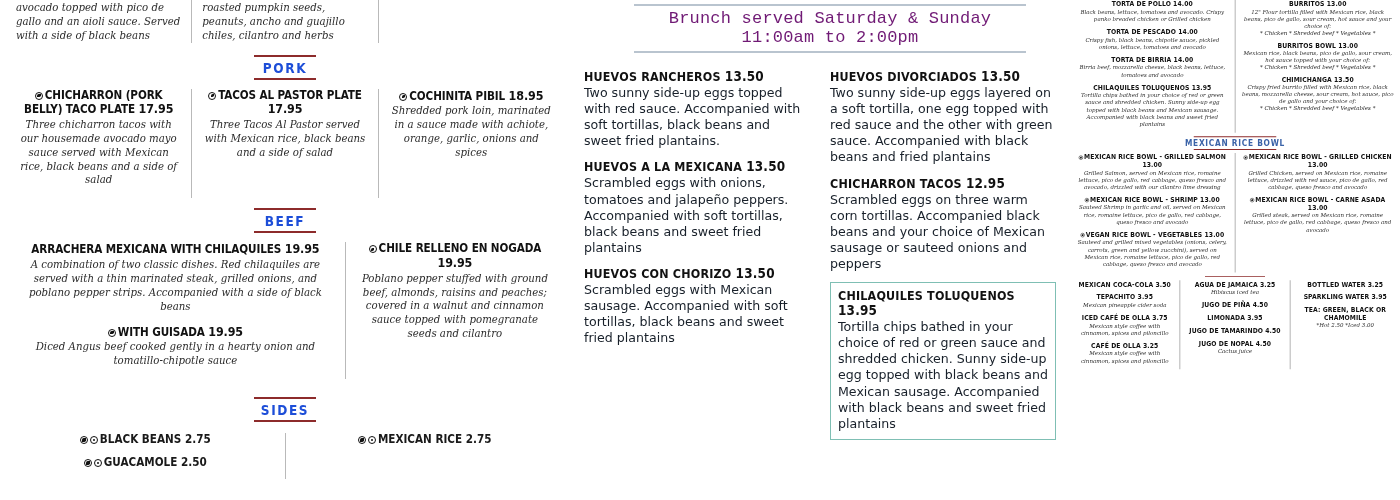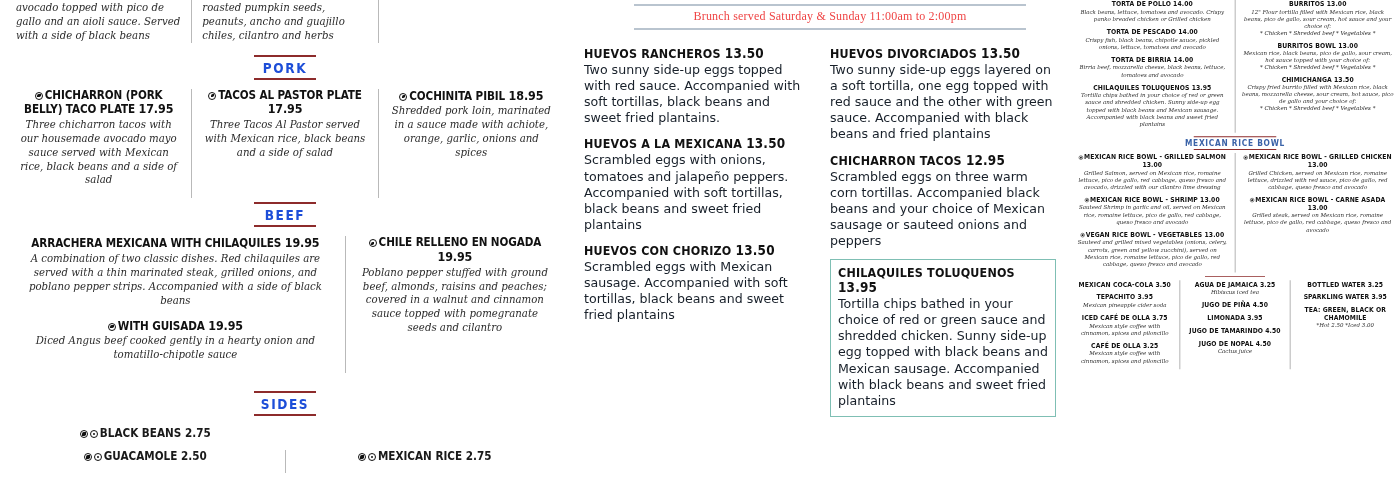--- a/index.html
+++ b/index.html
@@ -39,33 +39,33 @@
   .dot-ico {
     display:inline-block; width:8px; height:8px; border-radius:50%;
     border:1.3px solid #111; position:relative; top:1px; margin-right:2px;
   }
   .dot-ico::after {
     content:""; position:absolute; left:1.4px; top:1.4px; width:3.4px; height:3.4px;
     border-radius:50% 0 50% 0; background:#111;
   }
   .dot-ico.v::after { border-radius:50%; left:1.8px; top:1.8px; width:2.6px; height:2.6px; }
 
-  .sides-row { display:flex; margin-top:4px;align-items:flex-end; }
+  .sides-row { display:flex; margin-top:4px; }
   .side-item { text-align:center; margin-bottom:9px; }
   .side-item .nm {
     font-family:"DejaVu Sans Condensed","Liberation Sans", sans-serif;
     font-weight:bold; font-size:11.6px; line-height:1.2;
   }
 
   
   .panel-center { position:relative; width:500px; height:500px; padding:0 4px; overflow:hidden; }
   .brunch-banner { margin:4px 40px 0 60px; padding:3px 0 4px; border-top:2px solid #b9c4cf; border-bottom:2px solid #b9c4cf; }
   .brunch-banner .txt {
-    font-family:Liberation Serif, serif;
-    font-size:12px; text-align:center; color:#ef4444; letter-spacing:0.2px;
+    font-family:Liberation Mono, monospace;
+    font-size:17px; text-align:center; color:#701a75; letter-spacing:0.2px;
   }
   .brunch-cols { display:flex; margin-top:16px;justify-content:space-between; }
   .brunch-col { flex:1; padding:0 10px; }
   .b-item { margin-bottom:10px; }
   .b-name {
     font-family:"DejaVu Sans Condensed","Liberation Sans", sans-serif;
     font-weight:bold; font-size:12.4px; letter-spacing:0.2px; color:#111;
   }
   .b-name .price { font-size:13.4px; }
   .b-desc {
@@ -148,21 +148,21 @@
         <div class="item">
           <div class="item-name">
             <span class="dot-ico"></span><span>COCHINITA PIBIL</span>
             <span class="price">18.95</span>
           </div>
           <div class="item-desc">Shredded pork loin, marinated in a sauce made with achiote, orange, garlic, onions and spices</div>
         </div>
       </div>
     </div>
 
-    <div class="sect-head" style="margin-top:4px;">
+    <div class="sect-head" style="margin-top:10px;">
       <div class="rule top"></div>
       <div class="title">BEEF</div>
       <div class="rule bot"></div>
     </div>
     <div class="cols" style="margin-top:9px;">
       <div class="col" style="flex:1.85;">
         <div class="item">
           <div class="item-name">
             <span>ARRACHERA MEXICANA WITH CHILAQUILES</span>
             <span class="price">19.95</span>

